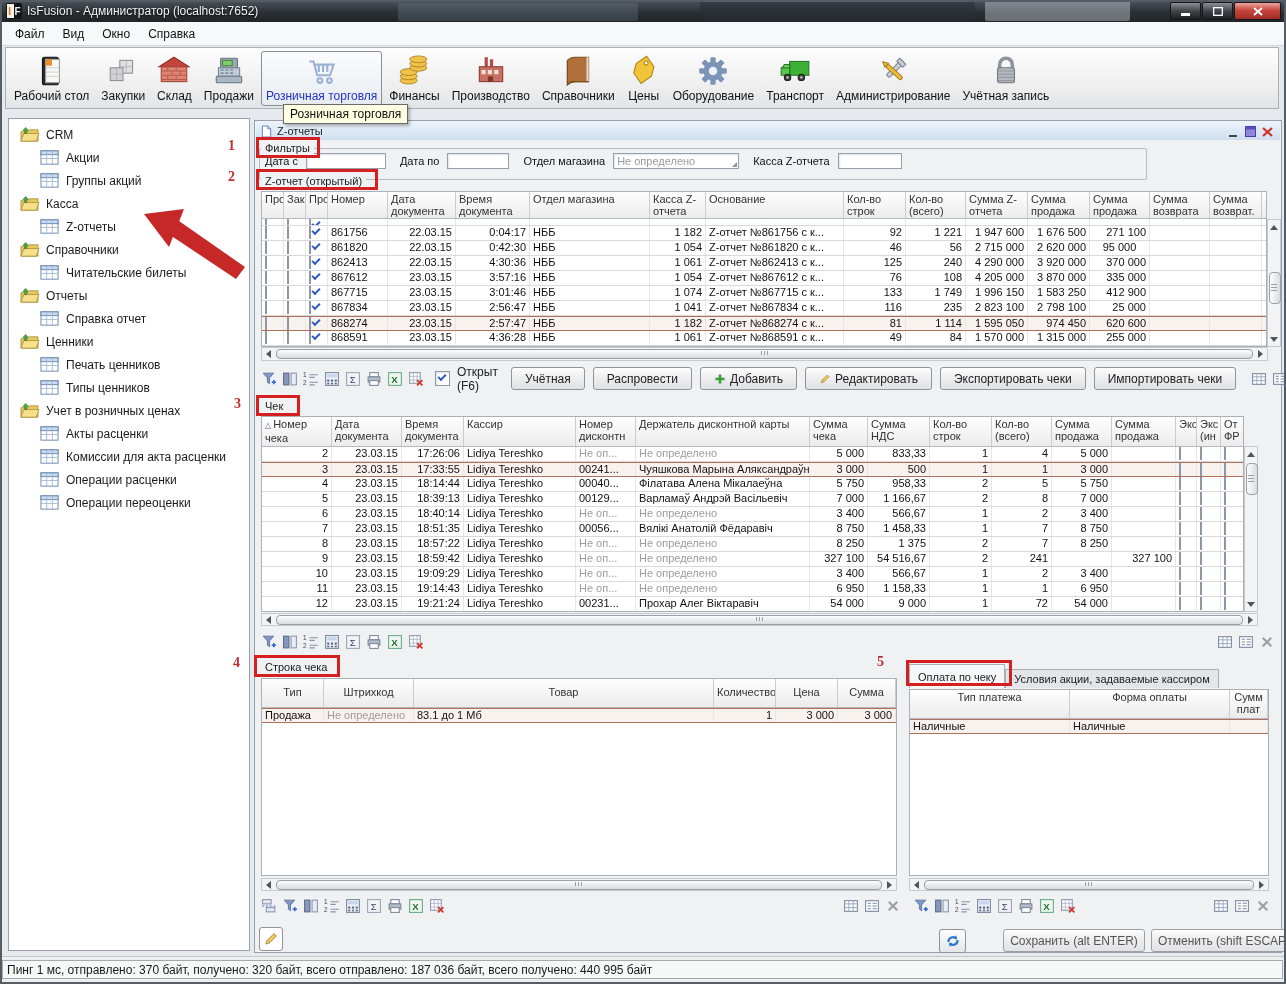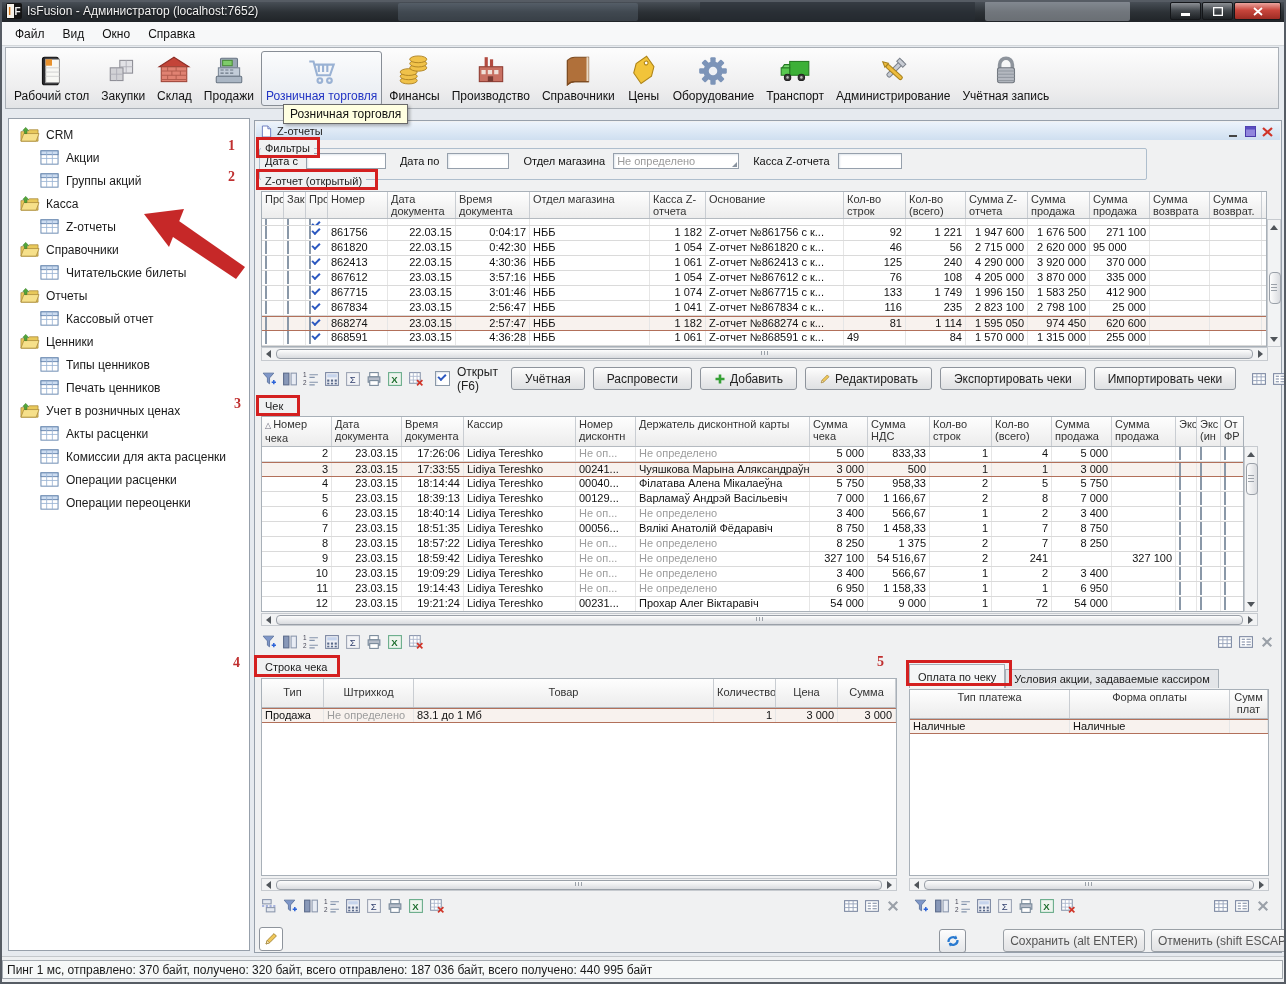--- a/index.html
+++ b/index.html
@@ -378,45 +378,45 @@
           <path d="M7 2.5l3 3.2H8.2V9H5.8V5.7H4z" fill="#52a838" stroke="#2e7820" stroke-width=".6"></path>
         </svg></span>
       <span>Отчеты</span>
     </div>
     <div class="tree-item leaf">
       <span class="tree-ico"><svg viewBox="0 0 22 20">
           <rect x="2" y="3" width="18" height="14" fill="#fff" stroke="#6888b0"></rect>
           <rect x="2" y="3" width="18" height="4" fill="#ccdcf0" stroke="#6888b0"></rect>
           <path d="M8 3v14M14 3v14M2 11h18" stroke="#9ab4d4" stroke-width=".9"></path>
         </svg></span>
-      <span>Кассовый отчет</span>
+      <span>Справка отчет</span>
     </div>
     <div class="tree-item folder">
       <span class="tree-ico"><svg viewBox="0 0 22 20">
           <path d="M2 7h7l2-2h9v12H2z" fill="#e8c85a" stroke="#a8883a" stroke-width=".8"></path>
           <path d="M2 17l3-8h16l-3 8z" fill="#f6e08a" stroke="#a8883a" stroke-width=".8"></path>
           <path d="M7 2.5l3 3.2H8.2V9H5.8V5.7H4z" fill="#52a838" stroke="#2e7820" stroke-width=".6"></path>
         </svg></span>
       <span>Ценники</span>
     </div>
     <div class="tree-item leaf">
       <span class="tree-ico"><svg viewBox="0 0 22 20">
           <rect x="2" y="3" width="18" height="14" fill="#fff" stroke="#6888b0"></rect>
           <rect x="2" y="3" width="18" height="4" fill="#ccdcf0" stroke="#6888b0"></rect>
           <path d="M8 3v14M14 3v14M2 11h18" stroke="#9ab4d4" stroke-width=".9"></path>
         </svg></span>
-      <span>Типы ценников</span>
+      <span>Печать ценников</span>
     </div>
     <div class="tree-item leaf">
       <span class="tree-ico"><svg viewBox="0 0 22 20">
           <rect x="2" y="3" width="18" height="14" fill="#fff" stroke="#6888b0"></rect>
           <rect x="2" y="3" width="18" height="4" fill="#ccdcf0" stroke="#6888b0"></rect>
           <path d="M8 3v14M14 3v14M2 11h18" stroke="#9ab4d4" stroke-width=".9"></path>
         </svg></span>
-      <span>Печать ценников</span>
+      <span>Типы ценников</span>
     </div>
     <div class="tree-item folder">
       <span class="tree-ico"><svg viewBox="0 0 22 20">
           <path d="M2 7h7l2-2h9v12H2z" fill="#e8c85a" stroke="#a8883a" stroke-width=".8"></path>
           <path d="M2 17l3-8h16l-3 8z" fill="#f6e08a" stroke="#a8883a" stroke-width=".8"></path>
           <path d="M7 2.5l3 3.2H8.2V9H5.8V5.7H4z" fill="#52a838" stroke="#2e7820" stroke-width=".6"></path>
         </svg></span>
       <span>Учет в розничных ценах</span>
     </div>
     <div class="tree-item leaf">
@@ -559,21 +559,21 @@
           <div class="td" style="width: 60px; text-align: left;">861820</div>
           <div class="td" style="width: 68px; text-align: right;">22.03.15</div>
           <div class="td" style="width: 74px; text-align: right;">0:42:30</div>
           <div class="td" style="width: 120px; text-align: left;">НББ</div>
           <div class="td" style="width: 56px; text-align: right;">1 054</div>
           <div class="td" style="width: 138px; text-align: left;">Z-отчет №861820 с к...</div>
           <div class="td" style="width: 62px; text-align: right;">46</div>
           <div class="td" style="width: 60px; text-align: right;">56</div>
           <div class="td" style="width: 62px; text-align: right;">2 715 000</div>
           <div class="td" style="width: 62px; text-align: right;">2 620 000</div>
-          <div class="td" style="width: 60px; text-align: left;">95 000</div>
+          <div class="td" style="width: 60px; text-align: center;">95 000</div>
           <div class="td" style="width: 60px; text-align: right;"></div>
           <div class="td" style="width: 52px; text-align: right;"></div>
         </div>
         <div class="tr">
           <div class="td" style="width: 22px; text-align: left;"><span class="cb"></span></div>
           <div class="td" style="width: 22px; text-align: left;"><span class="cb"></span></div>
           <div class="td" style="width: 22px; text-align: left;"><span class="cb on"></span></div>
           <div class="td" style="width: 60px; text-align: left;">862413</div>
           <div class="td" style="width: 68px; text-align: right;">22.03.15</div>
           <div class="td" style="width: 74px; text-align: right;">4:30:36</div>
@@ -663,21 +663,21 @@
         <div class="tr">
           <div class="td" style="width: 22px; text-align: left;"><span class="cb"></span></div>
           <div class="td" style="width: 22px; text-align: left;"><span class="cb"></span></div>
           <div class="td" style="width: 22px; text-align: left;"><span class="cb on"></span></div>
           <div class="td" style="width: 60px; text-align: left;">868591</div>
           <div class="td" style="width: 68px; text-align: right;">23.03.15</div>
           <div class="td" style="width: 74px; text-align: right;">4:36:28</div>
           <div class="td" style="width: 120px; text-align: left;">НББ</div>
           <div class="td" style="width: 56px; text-align: right;">1 061</div>
           <div class="td" style="width: 138px; text-align: left;">Z-отчет №868591 с к...</div>
-          <div class="td" style="width: 62px; text-align: left;">49</div>
+          <div class="td" style="width: 62px; text-align: right;">49</div>
           <div class="td" style="width: 60px; text-align: right;">84</div>
           <div class="td" style="width: 62px; text-align: right;">1 570 000</div>
           <div class="td" style="width: 62px; text-align: right;">1 315 000</div>
           <div class="td" style="width: 60px; text-align: right;">255 000</div>
           <div class="td" style="width: 60px; text-align: right;"></div>
           <div class="td" style="width: 52px; text-align: right;"></div>
         </div>
       </div>
     </div>
   <div class="vscroll" style="left:1012px;top:98px;height:128px;">

